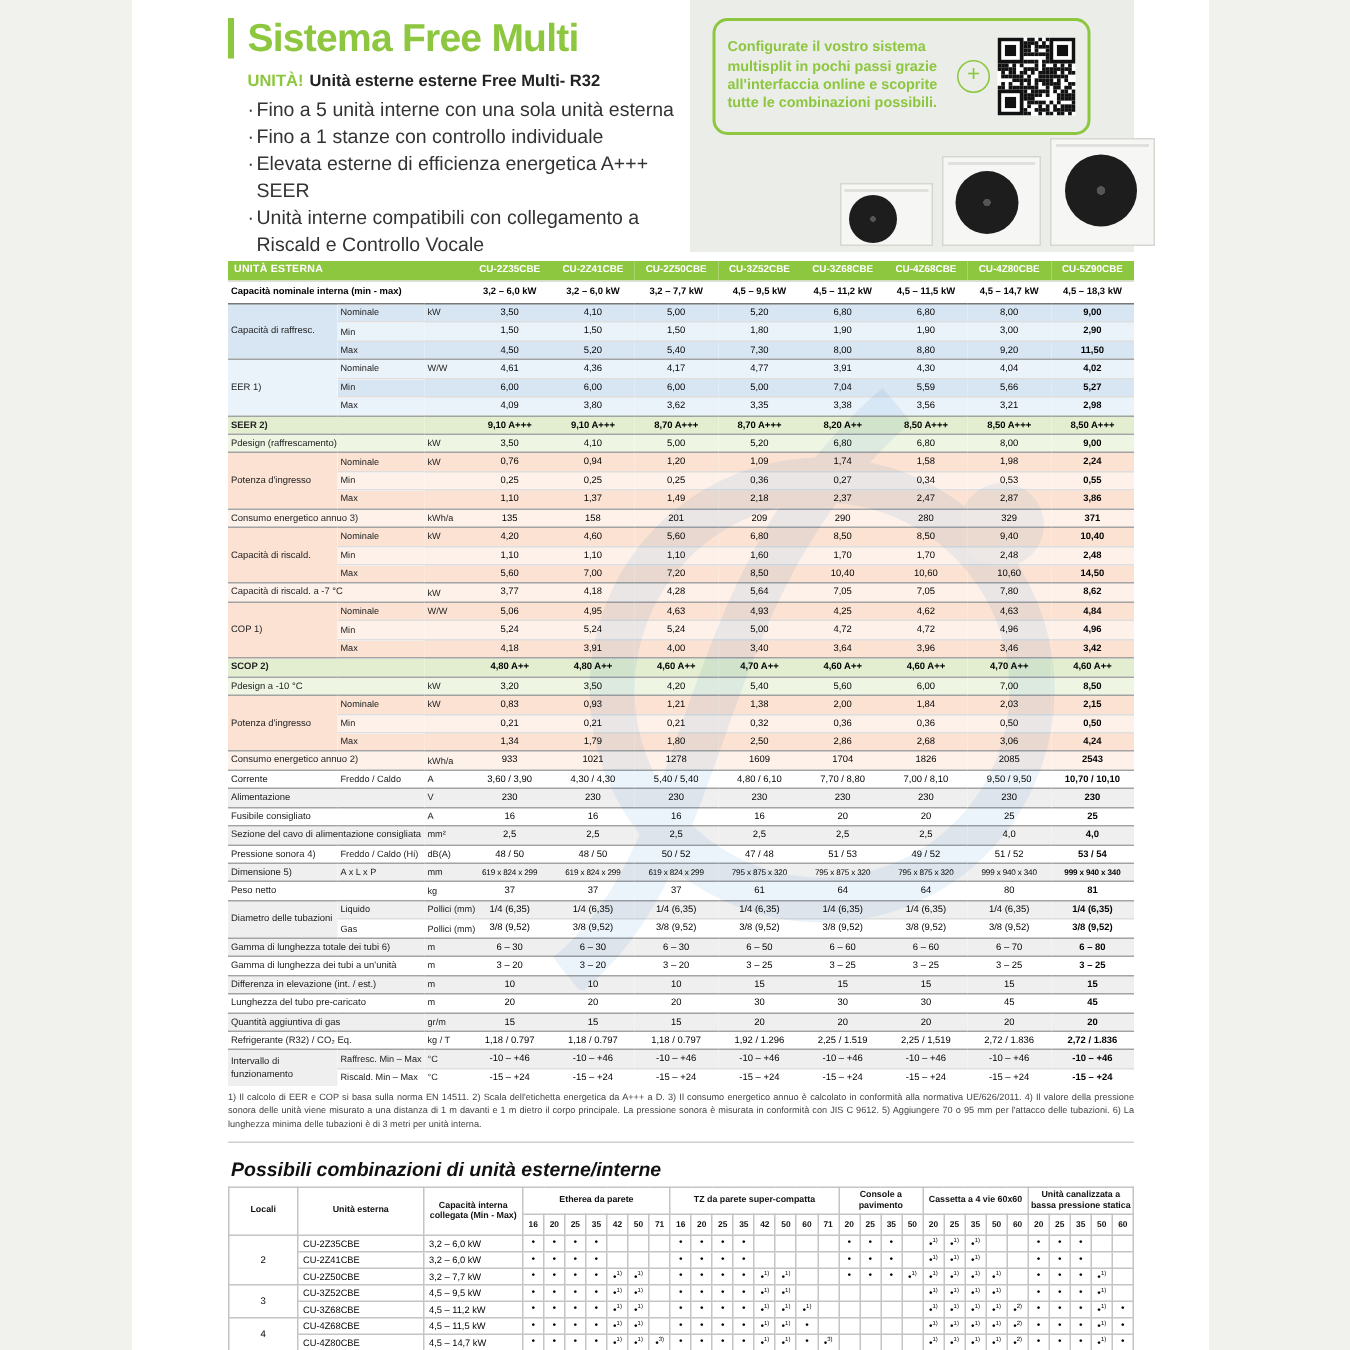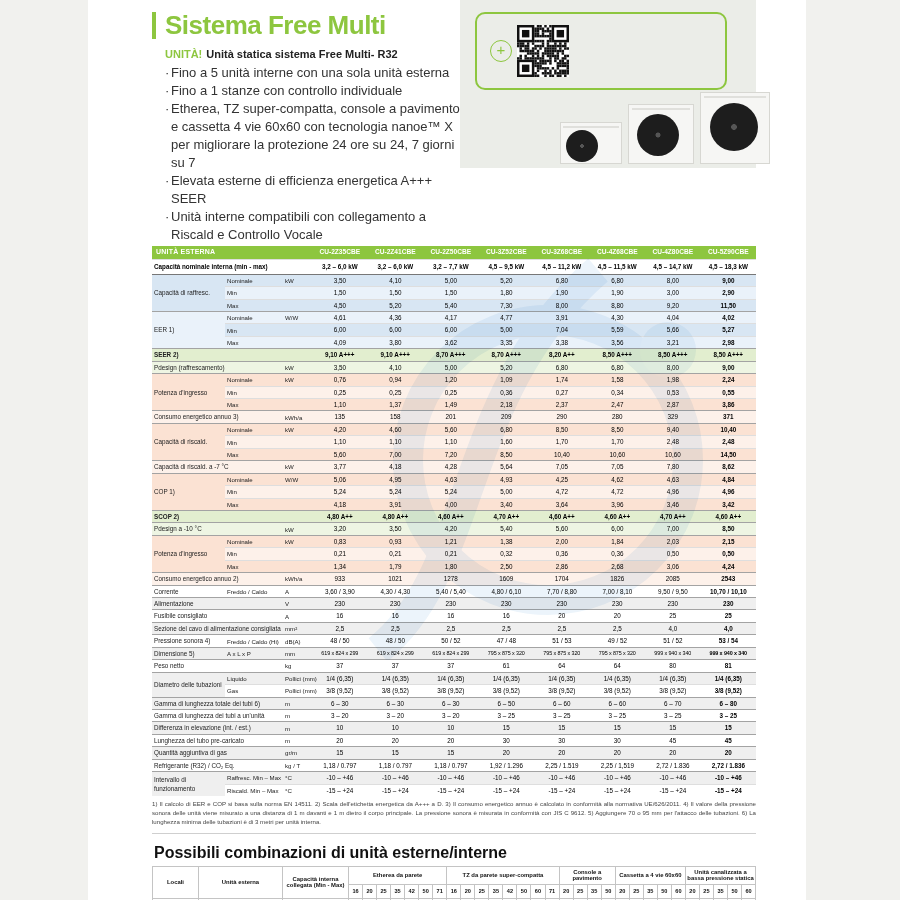--- a/index.html
+++ b/index.html
@@ -56,21 +56,21 @@
   .spec td.small{font-size:5.4px;letter-spacing:-.1px;}
   tr.b1 td{background:var(--blue1);} tr.b2 td{background:var(--blue2);}
   tr.g1 td{background:var(--green1);} tr.g2 td{background:var(--green2);}
   tr.s1 td{background:var(--salmon1);} tr.s2 td{background:var(--salmon2);}
   tr.w td{background:#fff;} tr.gr td{background:var(--gray1);}
 
   .footnote{width:604px;font-size:6.1px;color:#444;line-height:1.45;margin-top:4px;text-align:justify;
     border-bottom:1px solid #cfcfcf;padding-bottom:6px;}
 
   
-  .combo-title{font-size:16px;font-weight:bold;color:#111;margin:10px 0 4px 2px;}
+  .combo-title{font-size:13px;font-weight:bold;color:#111;margin:10px 0 4px 2px;font-style:italic;}
   .combo{width:604px;}
   .combo th,.combo td{border:1px solid #c4c4c4;font-size:5.9px;padding:0;}
   .combo thead th{font-weight:bold;line-height:1.15;padding:2px 1px;background:#fff;color:#111;}
   .combo thead tr.sizes th{font-size:5.6px;height:9px;}
   .combo td{height:10px;text-align:center;background:#fff;}
   .combo td.locali{font-size:6.4px;}
   .combo td.model,.combo td.range{text-align:left;padding-left:3px;font-size:6.2px;white-space:nowrap;}
   .combo .gb{border-left:1px solid #8f8f8f;}
   .combo tr.lg td{border-top:1px solid #8f8f8f;}
   .combo td.mark{font-size:6.8px;line-height:1;}
@@ -82,32 +82,32 @@
 </head>
 <body>
 
 <div class="page">
 <div class="content">
 
   <div class="top">
     <div class="top-left">
       <div class="page-title">Sistema Free Multi</div>
       <div class="subtitle-row">
-        <span class="novita">UNITÀ!</span><span>Unità statica sistema Free Multi- R32</span>
+        <span class="novita">UNITÀ!</span><span>Unità esterne esterne Free Multi- R32</span>
       </div>
       <ul class="bullets">
             <li>Fino a 5 unità interne con una sola unità esterna</li>
             <li>Fino a 1 stanze con controllo individuale</li>
-            <li>Etherea, TZ super-compatta, console a pavimento e cassetta 4 vie 60x60 con tecnologia nanoe™ X per migliorare la protezione 24 ore su 24, 7 giorni su 7</li>
             <li>Elevata esterne di efficienza energetica A+++ SEER</li>
             <li>Unità interne compatibili con collegamento a Riscald e Controllo Vocale</li>
           </ul>
     </div>
     <div class="top-right">
       <div class="promo-box">
+        <div class="promo-text">Configurate il vostro sistema multisplit in pochi passi grazie all'interfaccia online e scoprite tutte le combinazioni possibili.</div>
         <div class="plus-circle">+</div>
         <svg class="qr" viewBox="0 0 21 21" id="qrsvg">
               <rect x="0" y="0" width="21" height="21" fill="#fff"></rect>
               <rect x="8" y="0" width="1" height="1" fill="#111"></rect>
               <rect x="9" y="0" width="1" height="1" fill="#111"></rect>
               <rect x="11" y="0" width="1" height="1" fill="#111"></rect>
               <rect x="13" y="0" width="1" height="1" fill="#111"></rect>
               <rect x="7" y="1" width="1" height="1" fill="#111"></rect>
               <rect x="8" y="1" width="1" height="1" fill="#111"></rect>
               <rect x="9" y="1" width="1" height="1" fill="#111"></rect>

